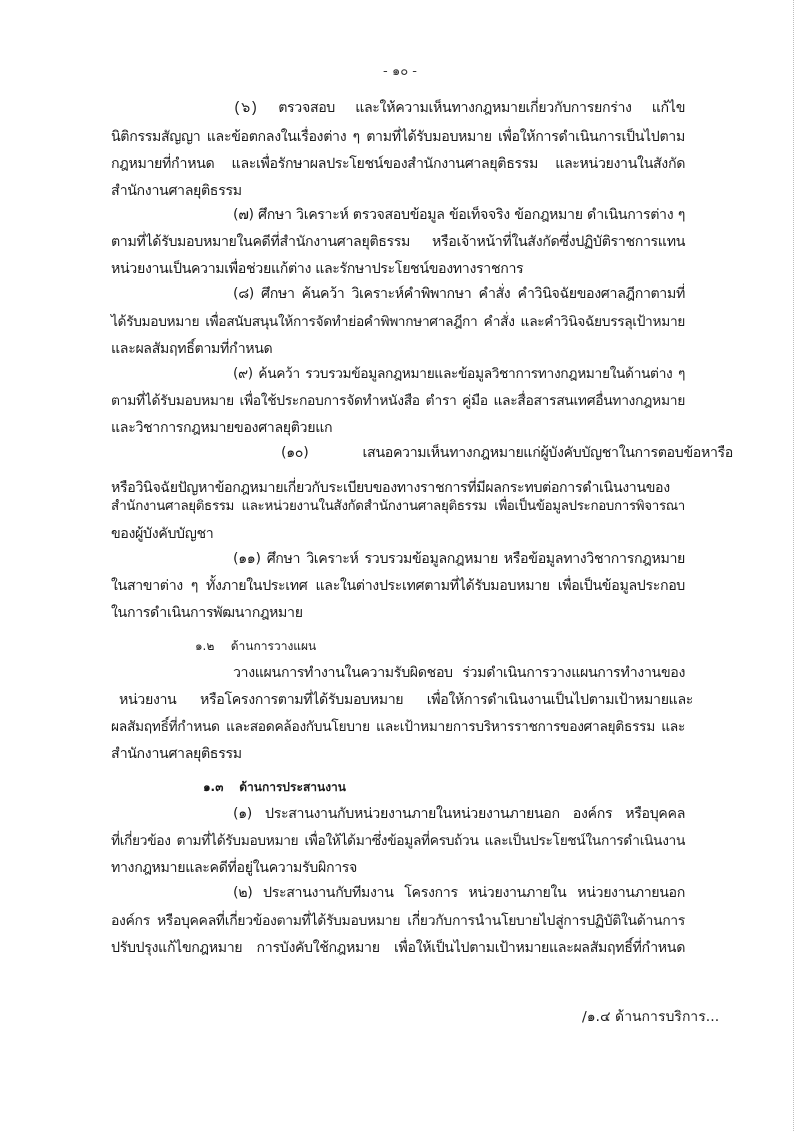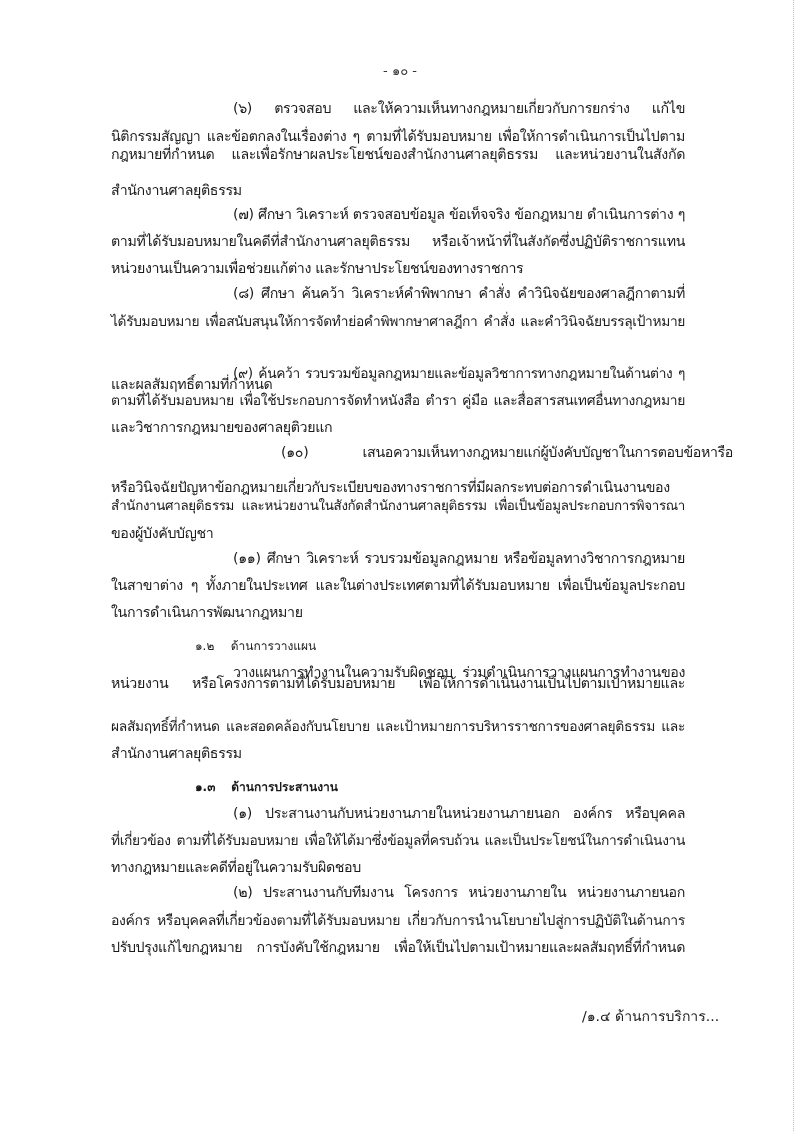--- a/index.html
+++ b/index.html
@@ -69,36 +69,36 @@
   </style>
 </head>
 <body>
 
 <div class="page">
   <div class="edge-line"></div>
 
   <div class="page-number">- ๑๐ -</div>
 
   <div>
-    <div class="line indent2 justify" style="top: 98px; white-space: nowrap;">(๖) ตรวจสอบ และให้ความเห็นทางกฎหมายเกี่ยวกับการยกร่าง แก้ไข</div>
+    <div class="line indent2 justify" style="top: 98px; white-space: nowrap; font-family: Liberation Mono, monospace;">(๖) ตรวจสอบ และให้ความเห็นทางกฎหมายเกี่ยวกับการยกร่าง แก้ไข</div>
     <div class="line justify" style="top: 126px; white-space: nowrap;">นิติกรรมสัญญา และข้อตกลงในเรื่องต่าง ๆ ตามที่ได้รับมอบหมาย เพื่อให้การดำเนินการเป็นไปตาม</div>
-    <div class="line justify" style="top: 144px; white-space: nowrap;">กฎหมายที่กำหนด และเพื่อรักษาผลประโยชน์ของสำนักงานศาลยุติธรรม และหน่วยงานในสังกัด</div>
+    <div class="line justify" style="top: 153px; white-space: nowrap;">กฎหมายที่กำหนด และเพื่อรักษาผลประโยชน์ของสำนักงานศาลยุติธรรม และหน่วยงานในสังกัด</div>
     <div class="line" style="top: 180px; white-space: nowrap;">สำนักงานศาลยุติธรรม</div>
   </div>
 
   <div>
     <div class="line indent2 justify" style="top: 204px; white-space: nowrap;">(๗) ศึกษา วิเคราะห์ ตรวจสอบข้อมูล ข้อเท็จจริง ข้อกฎหมาย ดำเนินการต่าง ๆ</div>
     <div class="line justify" style="top: 231px; white-space: nowrap;">ตามที่ได้รับมอบหมายในคดีที่สำนักงานศาลยุติธรรม หรือเจ้าหน้าที่ในสังกัดซึ่งปฏิบัติราชการแทน</div>
     <div class="line" style="top: 258px; white-space: nowrap;">หน่วยงานเป็นความเพื่อช่วยแก้ต่าง และรักษาประโยชน์ของทางราชการ</div>
   </div>
 
   <div>
     <div class="line indent2 justify" style="top: 283px; white-space: nowrap;">(๘) ศึกษา ค้นคว้า วิเคราะห์คำพิพากษา คำสั่ง คำวินิจฉัยของศาลฎีกาตามที่</div>
     <div class="line justify" style="top: 311px; white-space: nowrap; font-size: 13.7701px;">ได้รับมอบหมาย เพื่อสนับสนุนให้การจัดทำย่อคำพิพากษาศาลฎีกา คำสั่ง และคำวินิจฉัยบรรลุเป้าหมาย</div>
-    <div class="line" style="top: 338px; white-space: nowrap; margin-top: 36px;">และผลสัมฤทธิ์ตามที่กำหนด</div>
+    <div class="line" style="top: 338px; white-space: nowrap;">และผลสัมฤทธิ์ตามที่กำหนด</div>
   </div>
 
   <div>
     <div class="line indent2 justify" style="top: 363px; white-space: nowrap; font-size: 13.7537px;">(๙) ค้นคว้า รวบรวมข้อมูลกฎหมายและข้อมูลวิชาการทางกฎหมายในด้านต่าง ๆ</div>
     <div class="line justify" style="top: 390px; white-space: nowrap; font-size: 13.9126px;">ตามที่ได้รับมอบหมาย เพื่อใช้ประกอบการจัดทำหนังสือ ตำรา คู่มือ และสื่อสารสนเทศอื่นทางกฎหมาย</div>
     <div class="line" style="top: 417px; white-space: nowrap;">และวิชาการกฎหมายของศาลยุติวยแก</div>
   </div>
 
   <div>
     <div class="line indent2 justify" style="top: 442px; white-space: nowrap; margin-left: 48px;">(๑๐) เสนอความเห็นทางกฎหมายแก่ผู้บังคับบัญชาในการตอบข้อหารือ</div>
@@ -112,33 +112,33 @@
     <div class="line justify" style="top: 575px; white-space: nowrap;">ในสาขาต่าง ๆ ทั้งภายในประเทศ และในต่างประเทศตามที่ได้รับมอบหมาย เพื่อเป็นข้อมูลประกอบ</div>
     <div class="line" style="top: 602px; white-space: nowrap;">ในการดำเนินการพัฒนากฎหมาย</div>
   </div>
 
   <div class="heading" style="top: 636px; white-space: nowrap;">
     <span class="num">๑.๒</span>
     <span>ด้านการวางแผน</span>
   </div>
   <div>
     <div class="line indent2 justify" style="top: 662px; white-space: nowrap;">วางแผนการทำงานในความรับผิดชอบ ร่วมดำเนินการวางแผนการทำงานของ</div>
-    <div class="line justify" style="top: 673px; white-space: nowrap;">หน่วยงาน หรือโครงการตามที่ได้รับมอบหมาย เพื่อให้การดำเนินงานเป็นไปตามเป้าหมายและ</div>
+    <div class="line justify" style="top: 689px; white-space: nowrap; margin-left: 8px;">หน่วยงาน หรือโครงการตามที่ได้รับมอบหมาย เพื่อให้การดำเนินงานเป็นไปตามเป้าหมายและ</div>
     <div class="line justify" style="top: 716px; white-space: nowrap; font-size: 13.841px;">ผลสัมฤทธิ์ที่กำหนด และสอดคล้องกับนโยบาย และเป้าหมายการบริหารราชการของศาลยุติธรรม และ</div>
     <div class="line" style="top: 743px; white-space: nowrap;">สำนักงานศาลยุติธรรม</div>
   </div>
 
-  <div class="heading bold" style="top: 777px; white-space: nowrap;">
+  <div class="heading bold" style="top: 777px; white-space: nowrap; margin-left: 8px;">
     <span class="num">๑.๓</span>
     <span>ด้านการประสานงาน</span>
   </div>
   <div>
     <div class="line indent2 justify" style="top: 803px; white-space: nowrap;">(๑) ประสานงานกับหน่วยงานภายในหน่วยงานภายนอก องค์กร หรือบุคคล</div>
     <div class="line justify" style="top: 830px; white-space: nowrap; font-size: 13.7937px;">ที่เกี่ยวข้อง ตามที่ได้รับมอบหมาย เพื่อให้ได้มาซึ่งข้อมูลที่ครบถ้วน และเป็นประโยชน์ในการดำเนินงาน</div>
-    <div class="line" style="top: 857px; white-space: nowrap;">ทางกฎหมายและคดีที่อยู่ในความรับผิดชอบ</div>
+    <div class="line" style="top: 857px; white-space: nowrap;">ทางกฎหมายและคดีที่อยู่ในความรับผิการจ</div>
   </div>
   <div>
     <div class="line indent2 justify" style="top: 882px; white-space: nowrap;">(๒) ประสานงานกับทีมงาน โครงการ หน่วยงานภายใน หน่วยงานภายนอก</div>
     <div class="line justify" style="top: 910px; white-space: nowrap; font-size: 14.0092px;">องค์กร หรือบุคคลที่เกี่ยวข้องตามที่ได้รับมอบหมาย เกี่ยวกับการนำนโยบายไปสู่การปฏิบัติในด้านการ</div>
     <div class="line justify" style="top: 937px; white-space: nowrap;">ปรับปรุงแก้ไขกฎหมาย การบังคับใช้กฎหมาย เพื่อให้เป็นไปตามเป้าหมายและผลสัมฤทธิ์ที่กำหนด</div>
   </div>
 
   <div class="footer-ref" style="white-space: nowrap;">/๑.๔ ด้านการบริการ...</div>
 </div>
 

